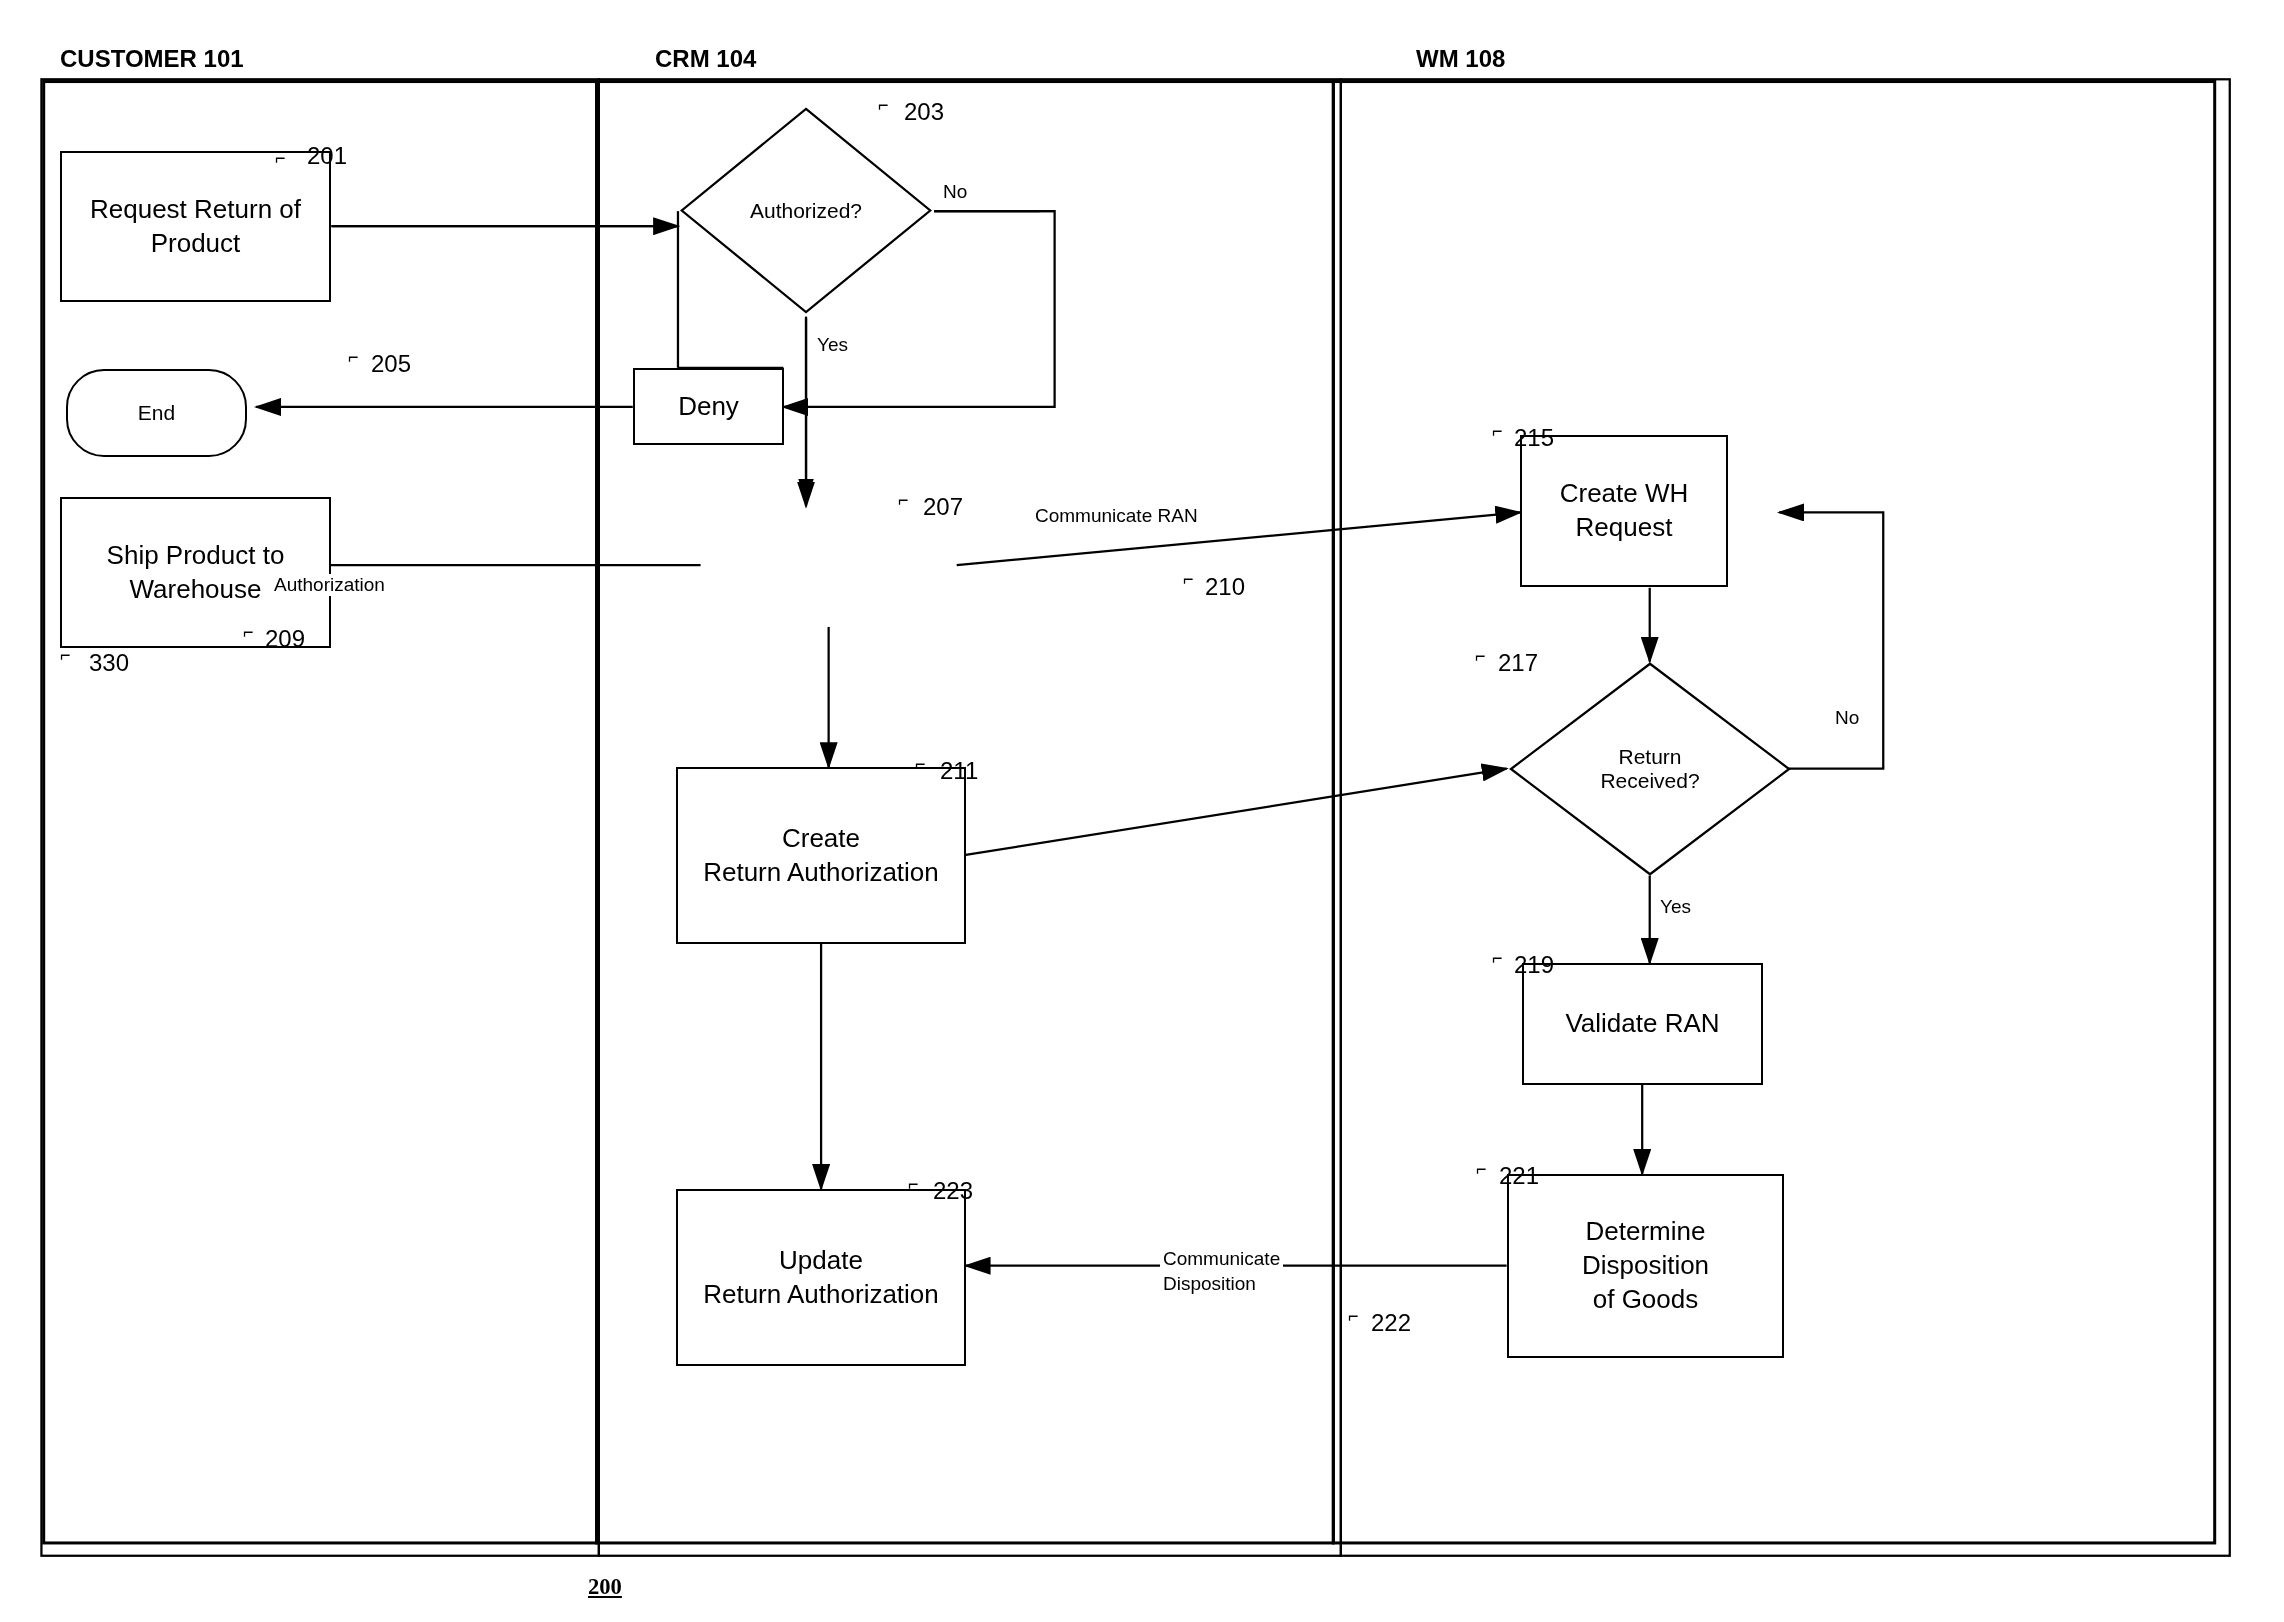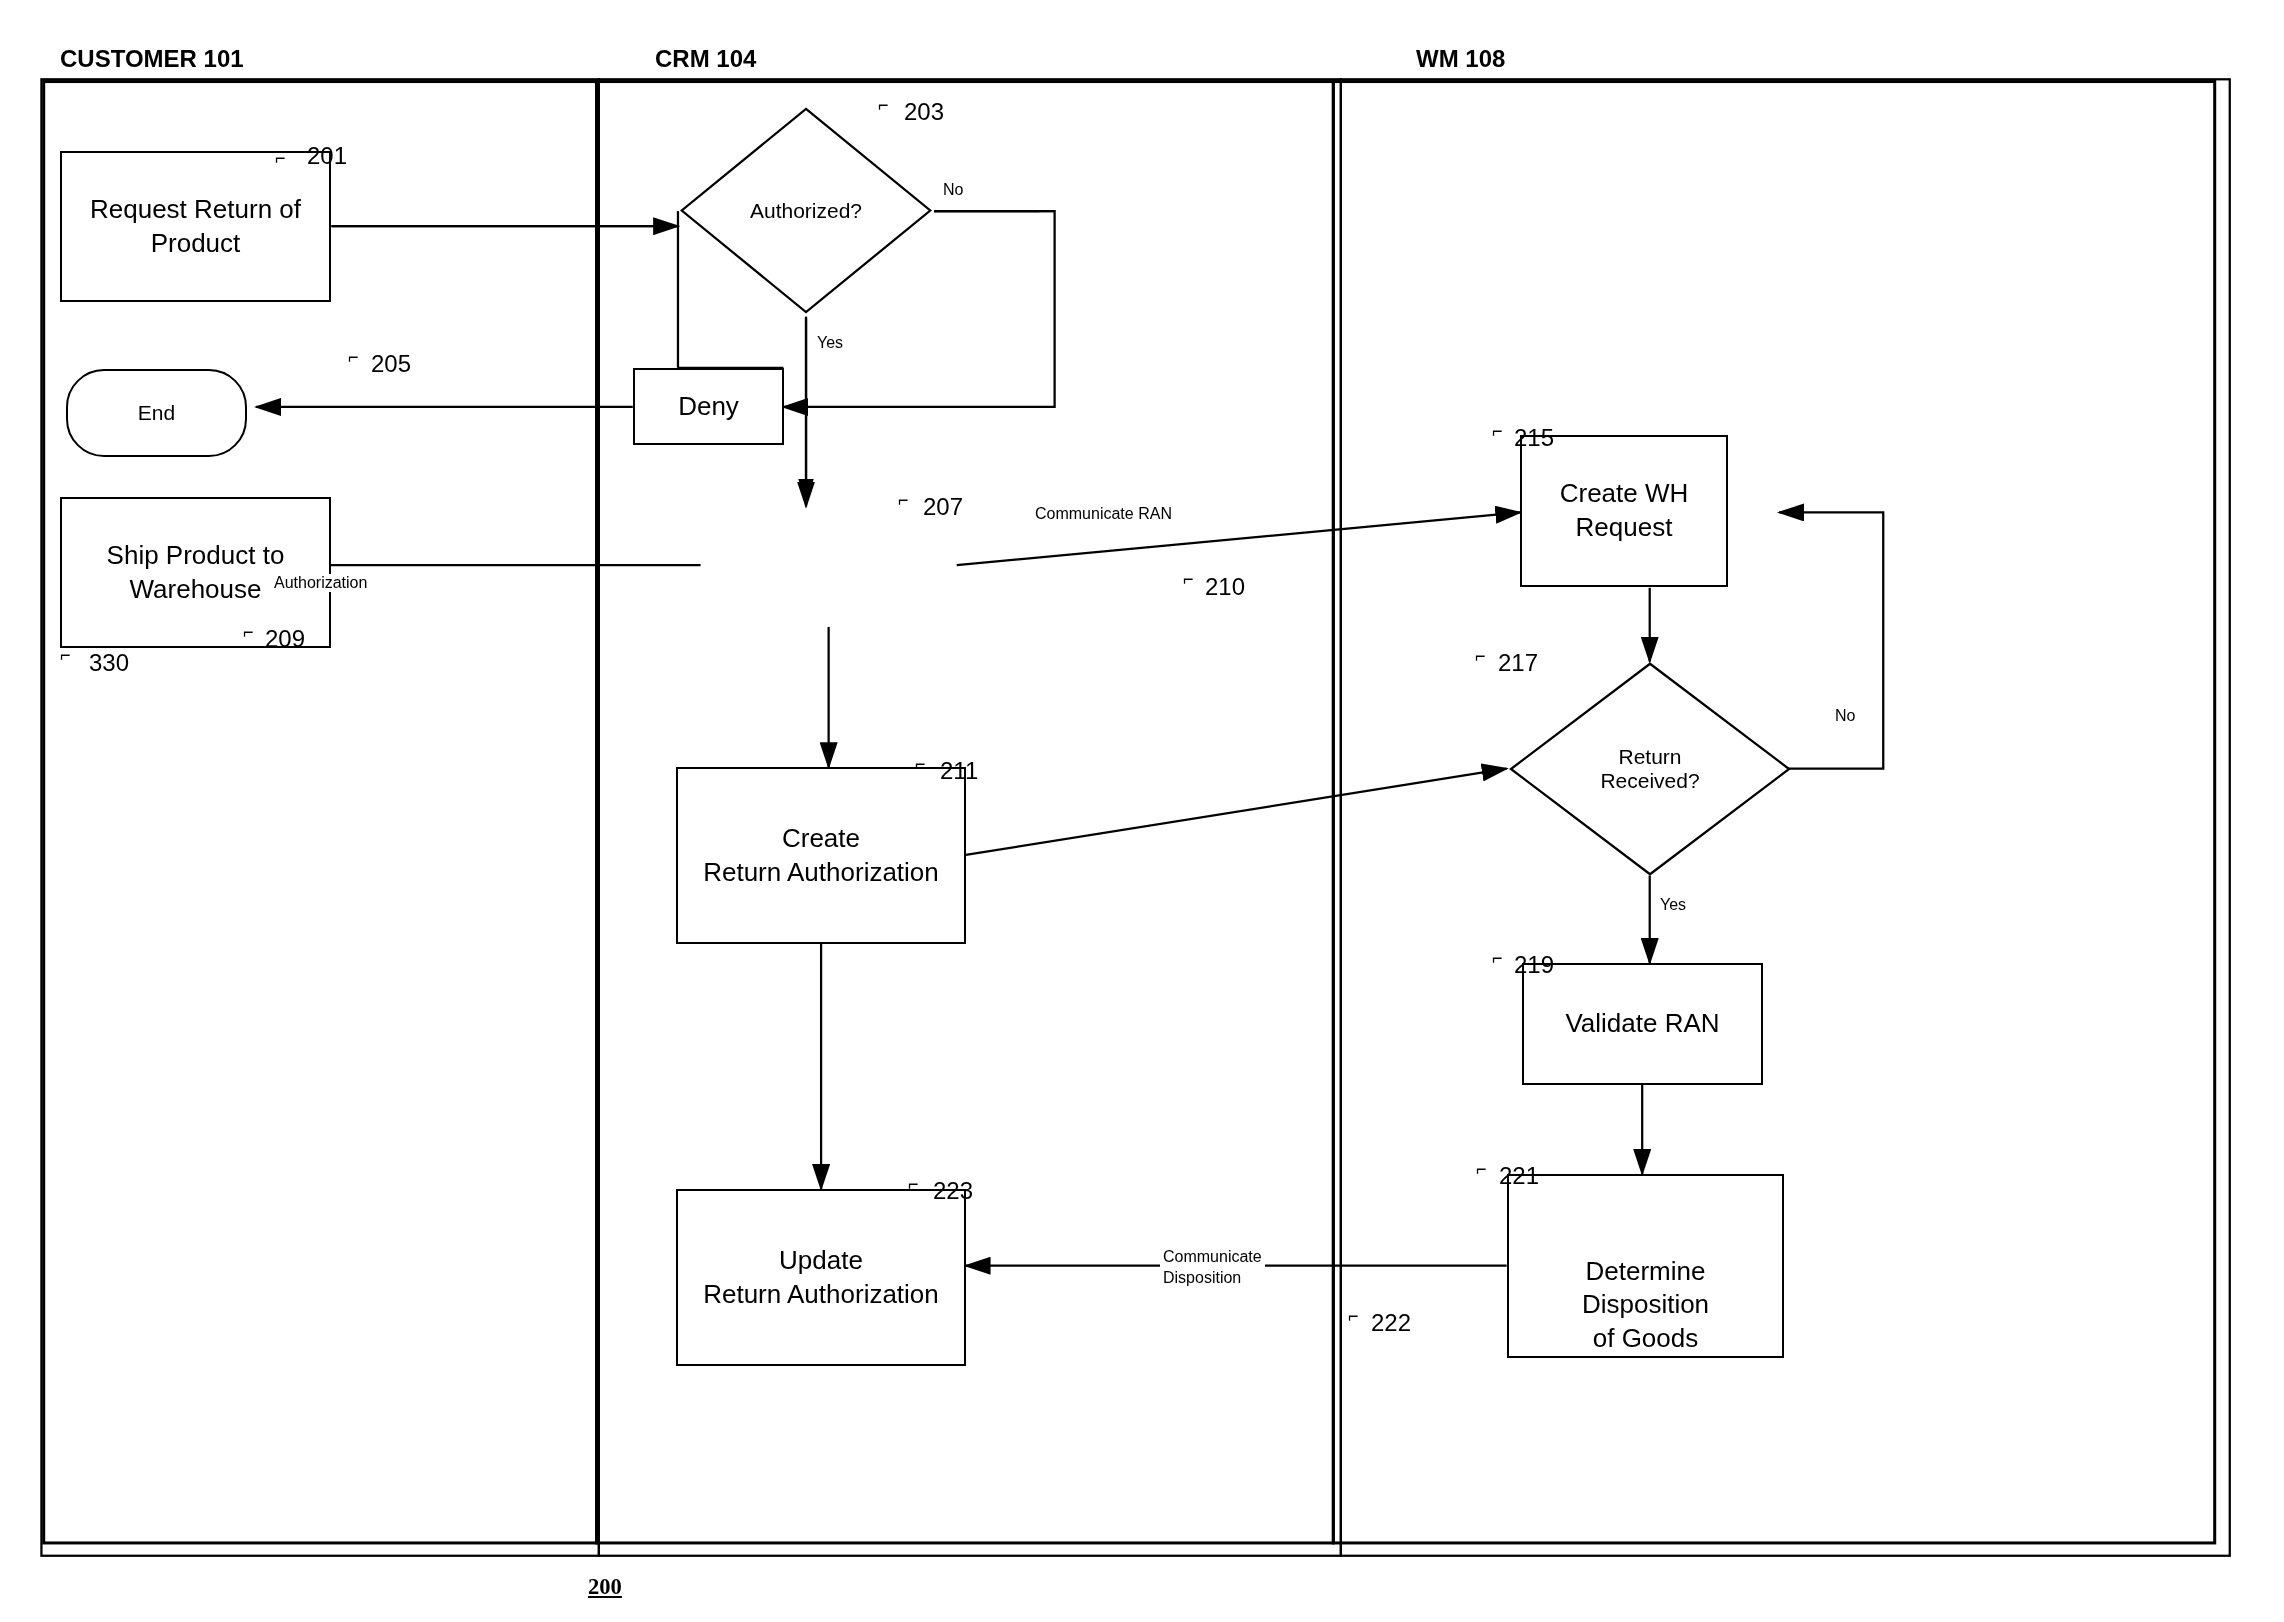--- a/index.html
+++ b/index.html
@@ -58,21 +58,21 @@
       background: #fff;
       display: flex;
       align-items: center;
       justify-content: center;
       text-align: center;
       font-size: 21px;
     }
     
     .arrow-label {
       position: absolute;
-      font-size: 16px;
+      font-size: 19px;
       background: #fff;
       padding: 0 3px;
     }
     
     .ref-num {
       position: absolute;
       font-size: 24px;
     }
     
     #arrows-svg {
@@ -228,21 +228,21 @@
   </div>
   <div class="ref-num" style="left:1498px;top:649px;">217</div>
   <div style="position:absolute;left:1475px;top:646px;font-size:18px;">⌐</div>
 
   <div class="flow-box" style="left:1522px;top:963px;width:241px;height:122px;">
     <span>Validate RAN</span>
   </div>
   <div class="ref-num" style="left:1514px;top:951px;">219</div>
   <div style="position:absolute;left:1492px;top:948px;font-size:18px;">⌐</div>
 
-  <div class="flow-box" style="left:1507px;top:1174px;width:277px;height:184px;align-items:flex-end;">
+  <div class="flow-box" style="left:1507px;top:1174px;width:277px;height:184px;">
     <span>Determine<br>Disposition<br>of Goods</span>
   </div>
   <div class="ref-num" style="left:1499px;top:1162px;">221</div>
   <div style="position:absolute;left:1476px;top:1159px;font-size:18px;">⌐</div>
 
   <div class="arrow-label" style="left:940px;top:181px;">No</div>
 
   <div class="arrow-label" style="left:814px;top:334px;">Yes</div>
 
   <div class="ref-num" style="left:371px;top:350px;">205</div>

